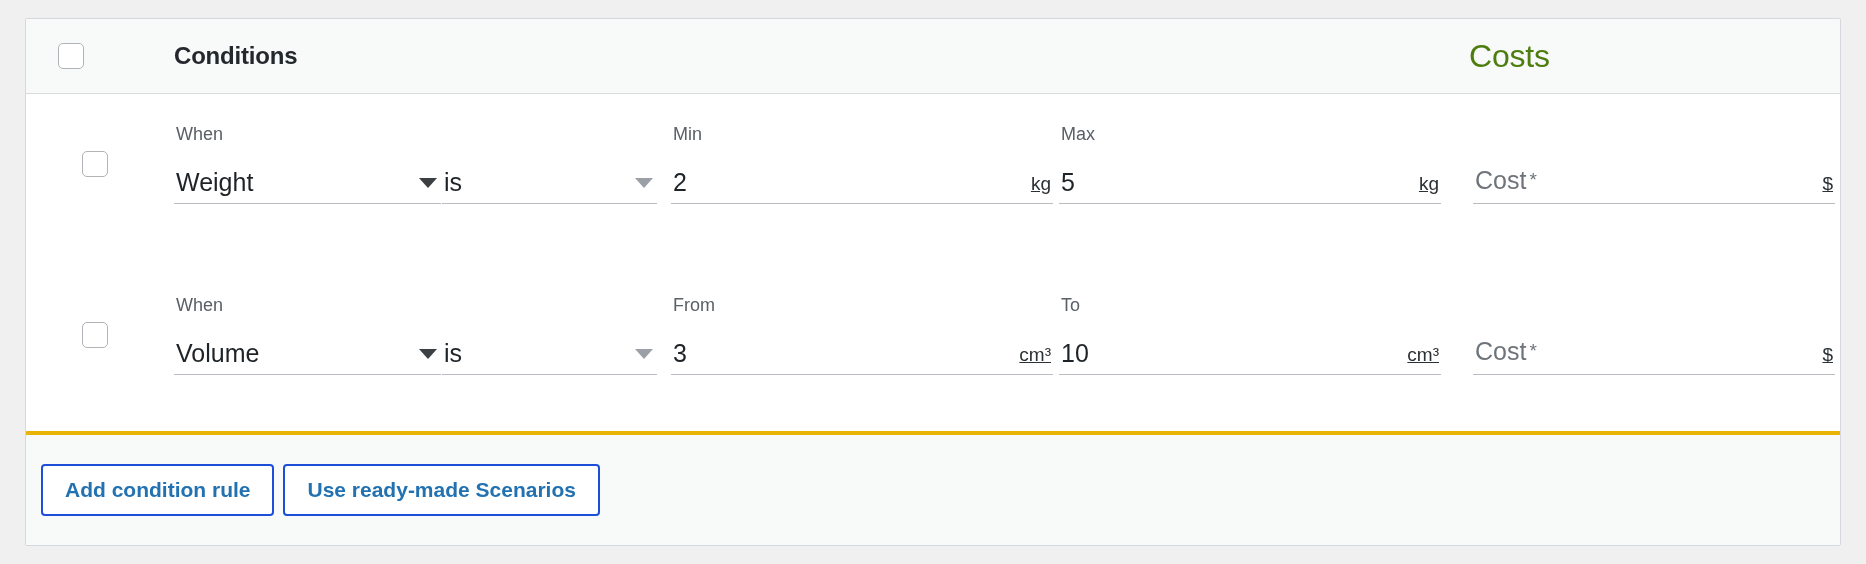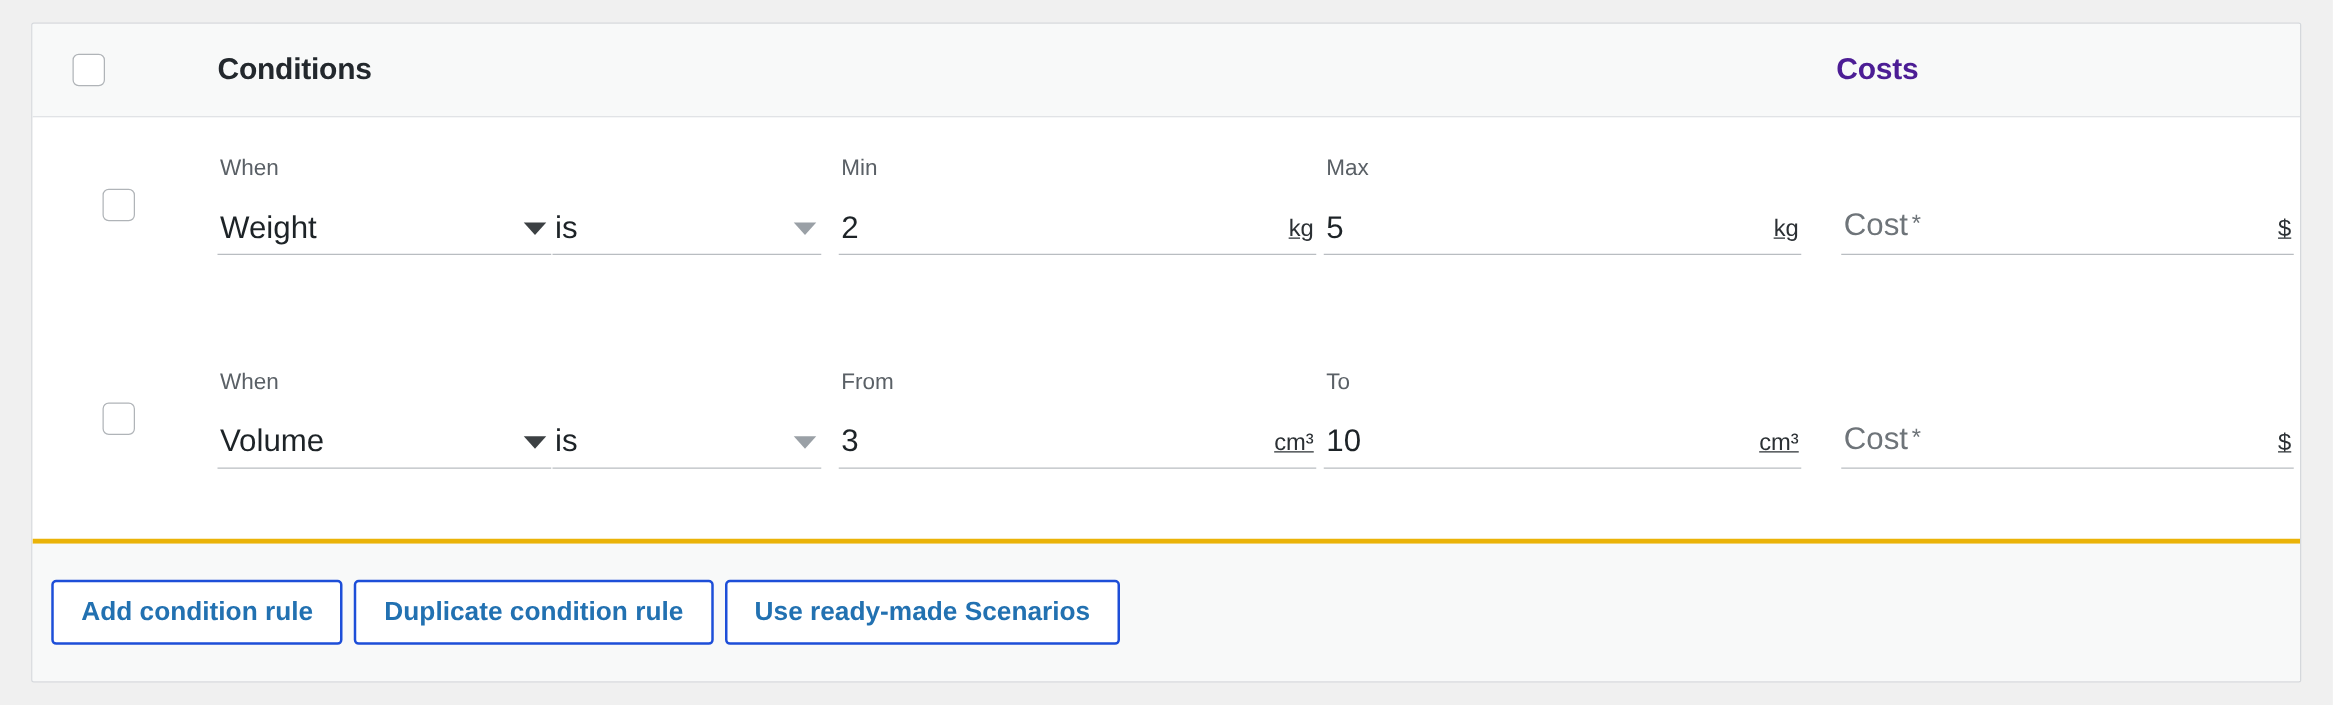--- a/index.html
+++ b/index.html
@@ -62,23 +62,23 @@
     font-size: 24px;
     font-weight: bold;
     color: #23282d;
     letter-spacing: -0.2px;
   }
   .hdr-costs {
     position: absolute;
     left: 1443px;
     top: 50%;
     transform: translateY(-50%);
-    font-size: 24px;
-    font-weight: bold;
-    color: #4c1d95;
+    font-size: 32px;
+    font-weight: normal;
+    color: #4d7c0f;
     letter-spacing: -0.2px;
   }
 
   
   .rows {
     position: relative;
     height: 341px;
     background: #ffffff;
     border-bottom: 4px solid #eab308;
   }
@@ -284,19 +284,18 @@
           <span class="suffix">$</span>
           <span class="underline"></span>
         </div>
       </div>
 
     </div>
 
     <div class="panel-footer">
       <div class="btn-bar">
         <button class="btn">Add condition rule</button>
-        <button class="btn">Duplicate condition rule</button>
         <button class="btn">Use ready-made Scenarios</button>
       </div>
     </div>
 
   </div>
 </div>
 
 </body></html>

